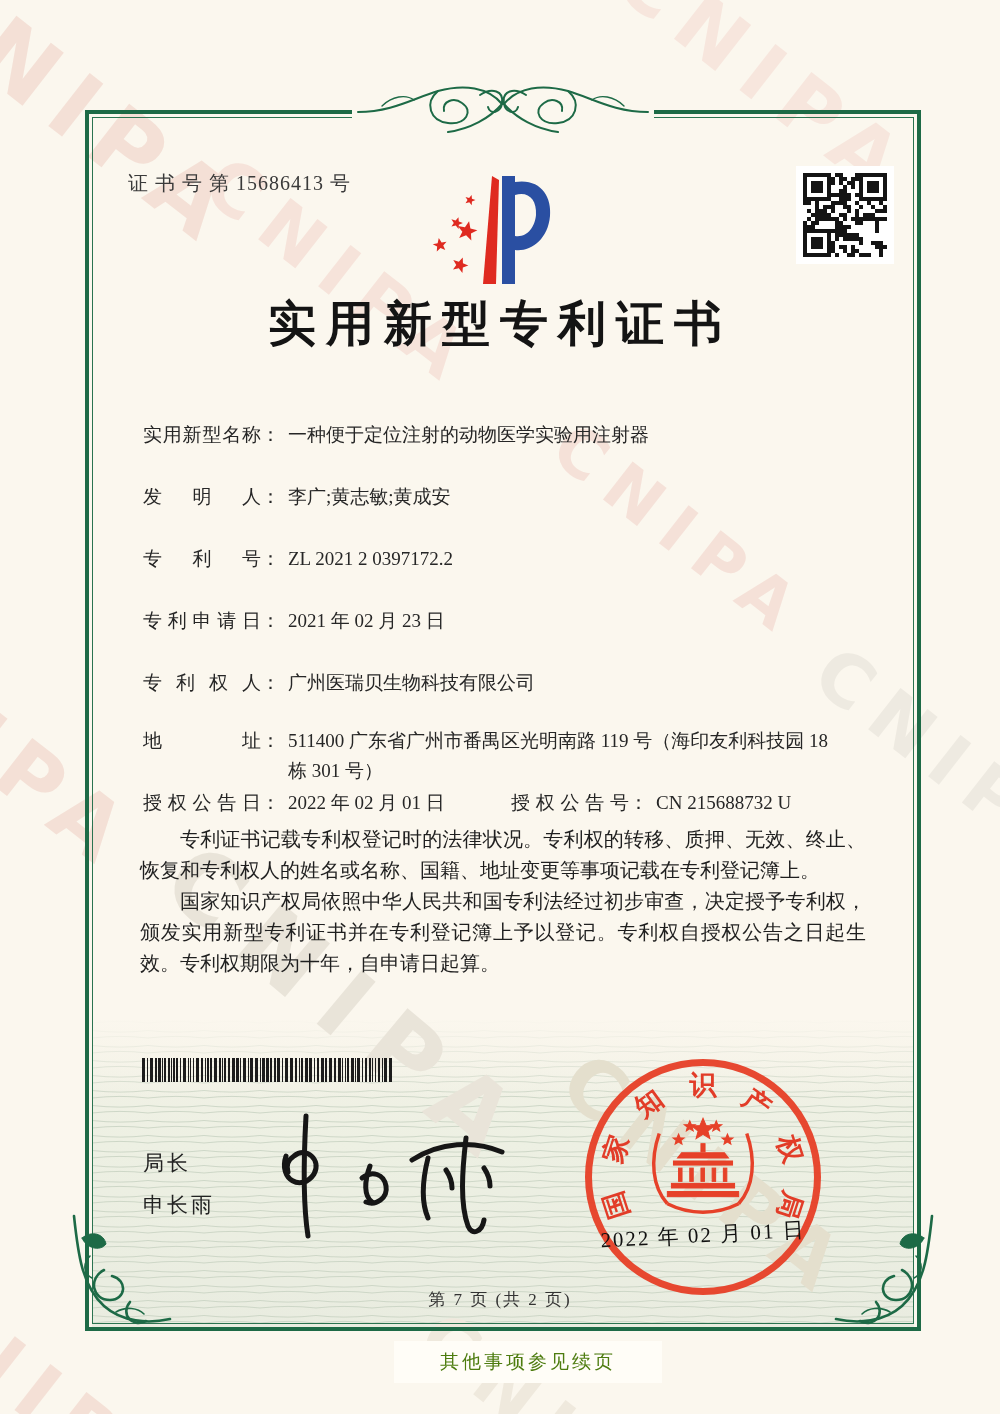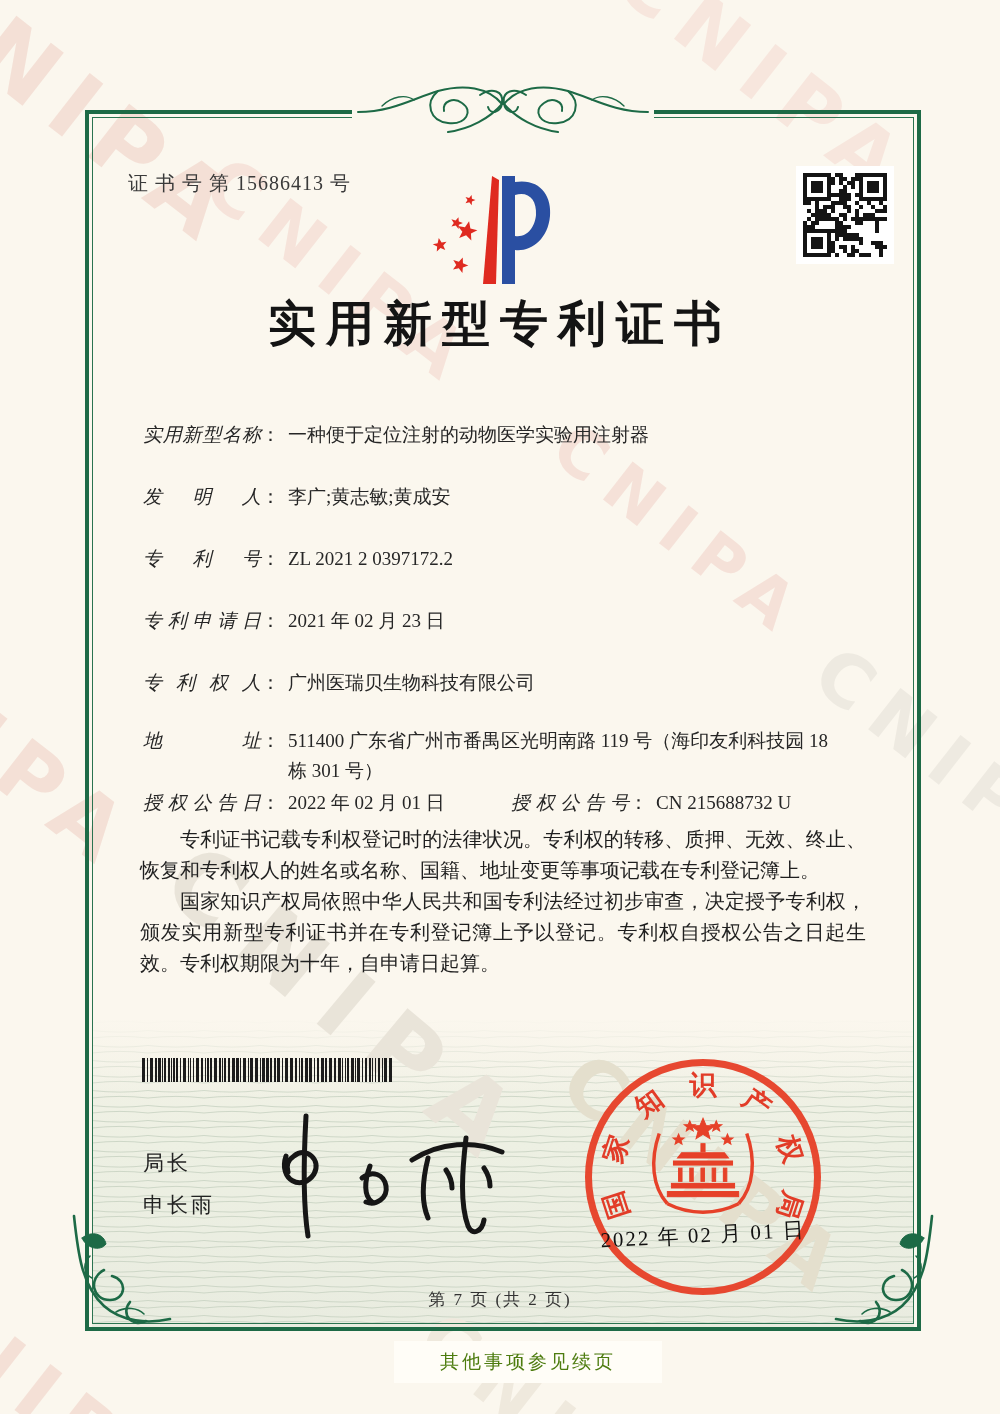--- a/index.html
+++ b/index.html
@@ -27,21 +27,21 @@
   
   .z{position:absolute;z-index:5;}
   #cert-no{left:128px;top:170px;font-size:20px;color:#3a3a3a;letter-spacing:1px;}
   #qr-box{left:796px;top:166px;background:#ffffff;padding:7px;line-height:0;}
   #logo{left:426px;top:174px;width:135px;height:114px;}
   #title{left:0;top:292px;width:1000px;text-align:center;font-size:48px;font-weight:bold;
          color:#141414;letter-spacing:10px;}
 
   .field-row{left:143px;width:722px;display:flex;align-items:flex-start;
              font-size:19px;color:#262626;line-height:30px;}
-  .flabel{display:inline-block;width:118px;text-align:justify;text-align-last:justify;flex:none;font-style:italic;}
+  .flabel{display:inline-block;width:118px;text-align:justify;text-align-last:justify;flex:none;}
   .fcolon{flex:none;}
   .fvalue{margin-left:8px;}
   #row-addr .fvalue{width:552px;}
   .pair2{position:absolute;left:368px;top:0;display:flex;}
 
   #paras{left:140px;top:824px;width:726px;font-size:20px;color:#1f1f1f;}
   #paras p{margin:0;text-indent:2em;line-height:31px;text-align:justify;}
 
   #barcode{left:142px;top:1058px;height:24px;display:flex;align-items:stretch;z-index:6;}
   #barcode .bar{background:#1c1c1c;height:100%;}

